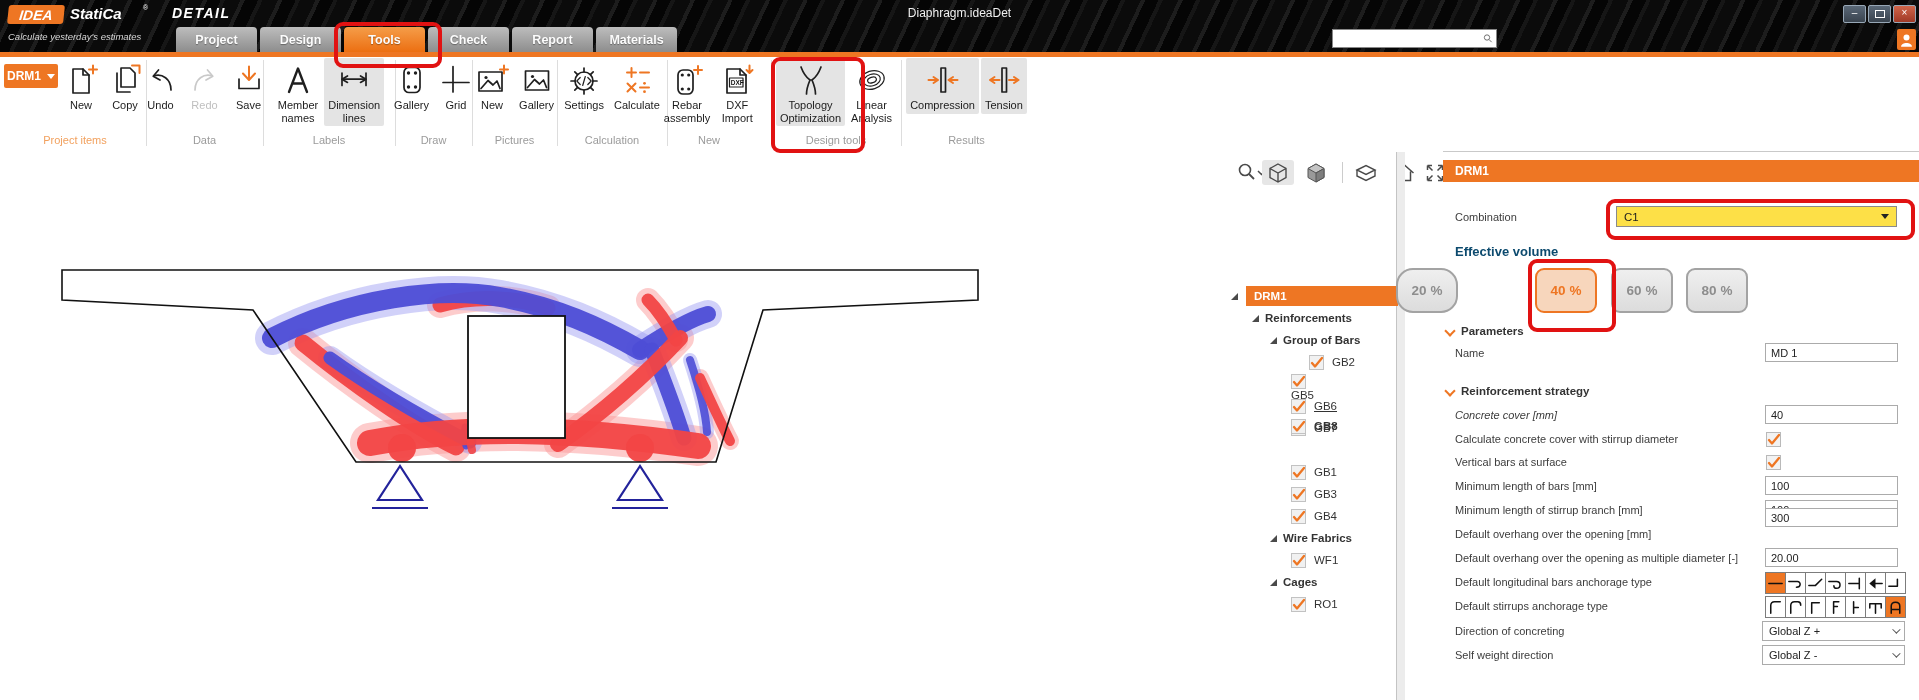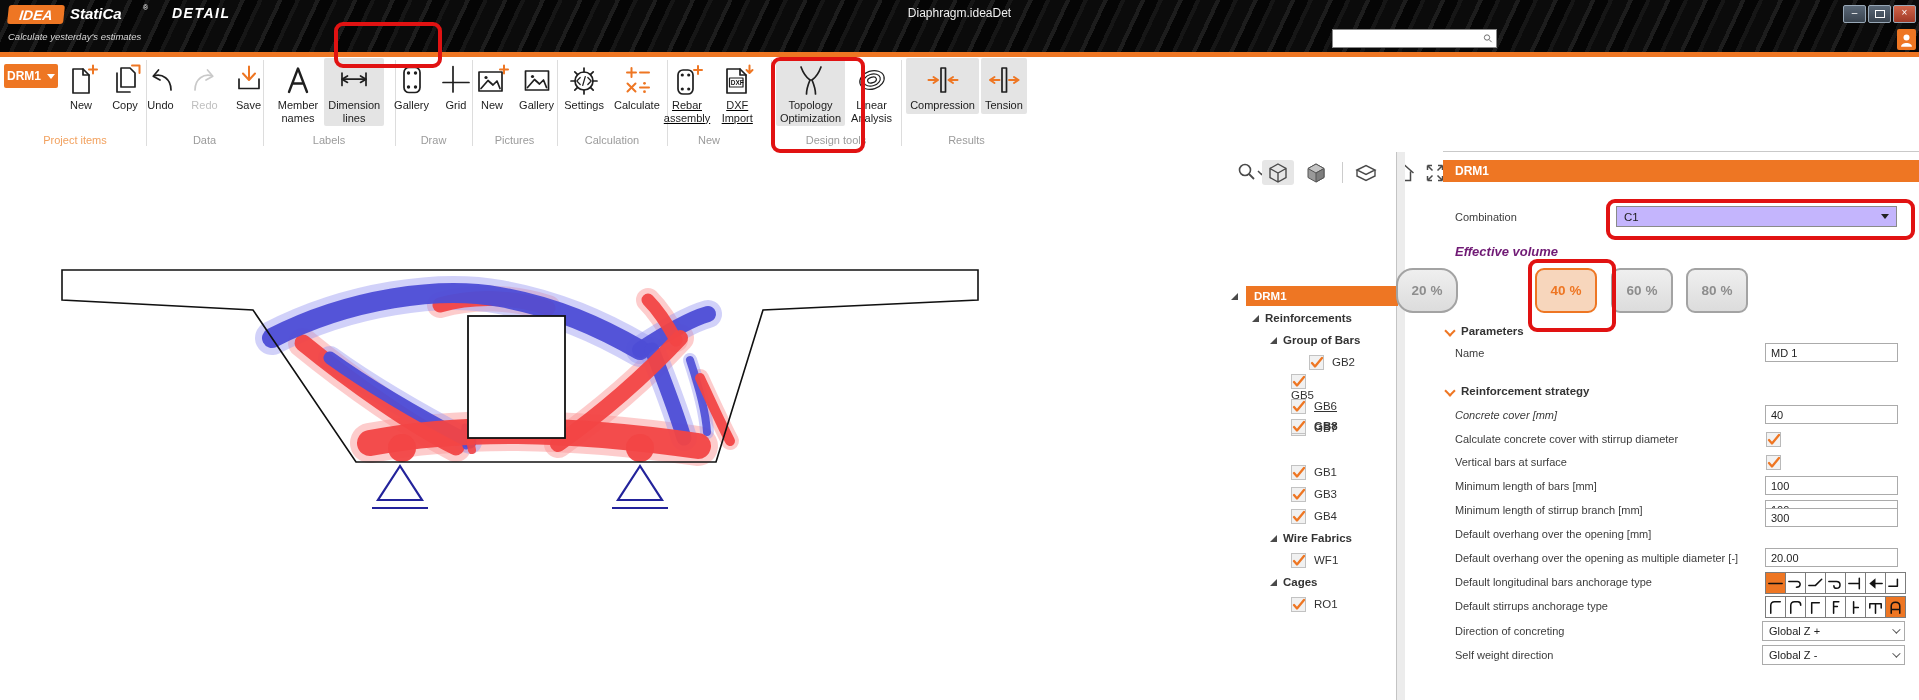--- a/index.html
+++ b/index.html
@@ -72,23 +72,23 @@
   .pinput{position:absolute;left:1765px;width:133px;height:19px;border:1px solid #ababab;background:#fff;
     font-size:11px;color:#222;display:flex;align-items:center;padding:0 5px;box-sizing:border-box;}
   .pcheck{position:absolute;left:1766px;width:13px;height:13px;background:#f2f2f2;border:1px solid #b9b9b9;
     display:flex;align-items:center;justify-content:center;}
   .psel{position:absolute;left:1762px;width:143px;height:20px;border:1px solid #ababab;background:#fff;font-size:11px;color:#222;
     display:flex;align-items:center;justify-content:space-between;padding:0 6px;box-sizing:border-box;}
   .selchev{width:5px;height:5px;border-right:1.5px solid #555;border-bottom:1.5px solid #555;transform:rotate(45deg) translateY(-2px);}
   .pstrip{position:absolute;left:1766px;display:flex;}
   .scell{width:19px;height:20px;border:1px solid #7c7c7c;margin-left:-1px;background:#fff;display:flex;align-items:center;justify-content:center;}
   .scell.sel{background:#ee7623;}
-  #combo-dd{position:absolute;left:1616px;top:206px;width:281px;height:21px;background:#c4b5fd;border:1px solid #8a8a8a;
+  #combo-dd{position:absolute;left:1616px;top:206px;width:281px;height:21px;background:#fde047;border:1px solid #8a8a8a;
     display:flex;align-items:center;justify-content:space-between;padding:0 7px;box-sizing:border-box;font-size:11.5px;color:#1d1d1d;}
-  #effvol{position:absolute;left:1455px;top:244px;color:#701a75;font-weight:bold;font-size:13px;font-style:italic;}
+  #effvol{position:absolute;left:1455px;top:244px;color:#0c4a6e;font-weight:bold;font-size:13px;}
   .volbtn{position:absolute;top:268px;width:62px;height:45px;border:2px solid #a3a3a3;border-radius:9px;
     background:linear-gradient(#efefef,#dcdcdc);color:#8d8d8d;font-weight:bold;font-size:13.5px;
     display:flex;align-items:center;justify-content:center;box-sizing:border-box;}
   .volbtn.sel{border-color:#ee7623;background:#f7d6bc;color:#ee7623;}
   
   .redbox{position:absolute;border:4px solid #e11212;border-radius:9px;z-index:40;pointer-events:none;}
   .ag{fill:none;stroke:#111;stroke-width:1.6;stroke-linecap:round;stroke-linejoin:round;}
 </style>
 </head>
 <body>
@@ -99,20 +99,28 @@
     </div>
   <div id="logo-statica" class="abs"><span>StatiCa</span></div>
   <div id="logo-reg" class="abs"><span>®</span></div>
   <div id="logo-detail" class="abs"><span>DETAIL</span></div>
   <div id="tagline" class="abs">Calculate yesterday's estimates</div>
   <div id="win-title" class="abs">Diaphragm.ideaDet</div>
   <div id="win-controls" class="abs">
       <div class="winbtn">–</div>
       <div class="winbtn"><span class="maxglyph"></span></div>
       <div class="winbtn close">×</div>
+    </div>
+  <div id="tabs" class="abs">
+      <div class="tab">Project</div>
+      <div class="tab">Design</div>
+      <div class="tab active">Tools</div>
+      <div class="tab">Check</div>
+      <div class="tab">Report</div>
+      <div class="tab">Materials</div>
     </div>
   <div id="search-box" class="abs">
     <input value="" style="">
     <svg width="15" height="15" viewBox="0 0 15 15" style="margin-right:3px;">
       <circle cx="6" cy="6" r="4" fill="none" stroke="#666" stroke-width="1.4"></circle>
         <path d="M9 9 L13 13" stroke="#666" stroke-width="1.4"></path>
     </svg>
   </div>
   <div id="user-badge" class="abs">
     <svg width="15" height="16" viewBox="0 0 18 19">
@@ -275,21 +283,21 @@
             <path class="o" d="M20 24.5 H29"></path>
             <circle class="of" cx="24.5" cy="20.3" r="1.4"></circle>
             <circle class="of" cx="24.5" cy="28.7" r="1.4"></circle>
           </svg>
         </span>
         <div class="rlab">Calculate</div>
       </div>
       <div class="glab">Calculation</div>
     </div>
     <div class="gsep" style="left: 667px;"></div>
-    <div class="btnrow" style="left: 667px; width: 84px; text-decoration: underline;">
+    <div class="btnrow" style="left: 667px; width: 84px;">
       <div class="rbtn">
         <span>
           <svg class="ric" width="34" height="34" viewBox="0 0 34 34">
             <rect class="k" x="8" y="7" width="15" height="24" rx="5"></rect>
             <circle class="kf" cx="12.3" cy="12" r="1.6"></circle>
             <circle class="kf" cx="18.7" cy="12" r="1.6"></circle>
             <circle class="kf" cx="12.3" cy="26" r="1.6"></circle>
             <circle class="kf" cx="18.7" cy="26" r="1.6"></circle>
             <path class="o" d="M28 3 V11 M24 7 H32"></path>
           </svg>

